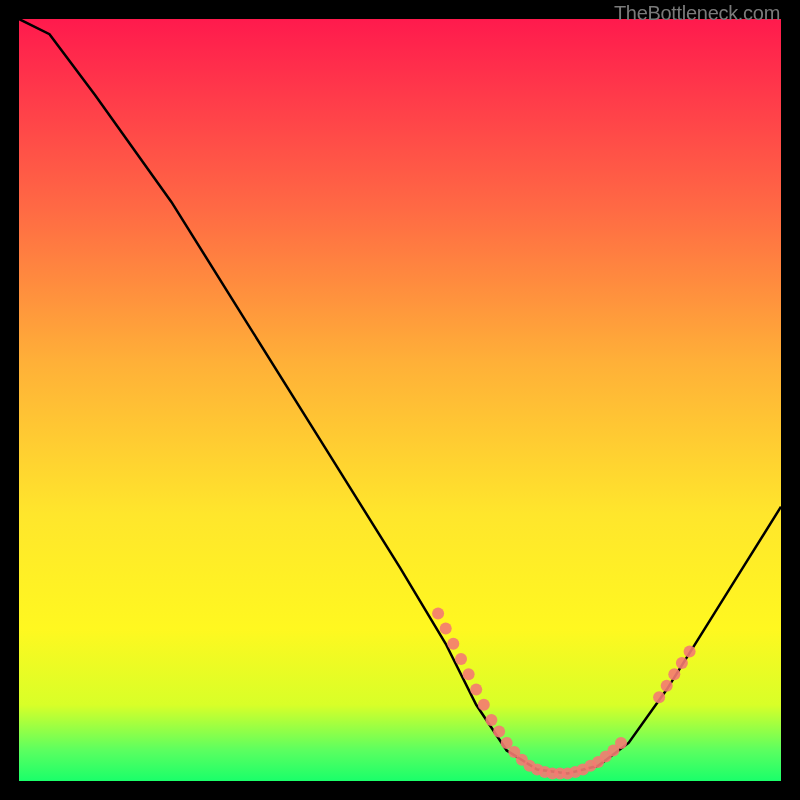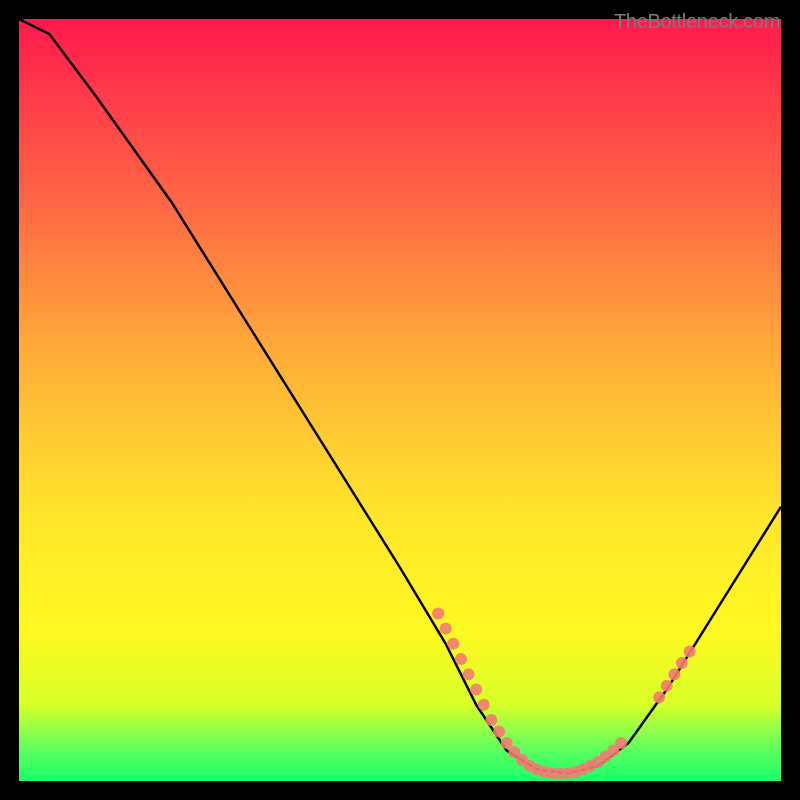--- a/index.html
+++ b/index.html
@@ -24,21 +24,21 @@
     #ffb038 45%,
     #ffe62c 65%,
     #fff820 80%,
     #d8ff28 90%,
     #5bff60 96%,
     #1aff6a 100%
   );
 }
 .attribution {
   position: absolute;
-  top: 10px;
+  top: 2px;
   right: 20px;
   color: #7a7a7a;
   font-size: 20px;
   font-weight: 500;
   letter-spacing: -0.3px;
   z-index: 5;
 }
 svg.curve {
   position: absolute;
   left: 0;

